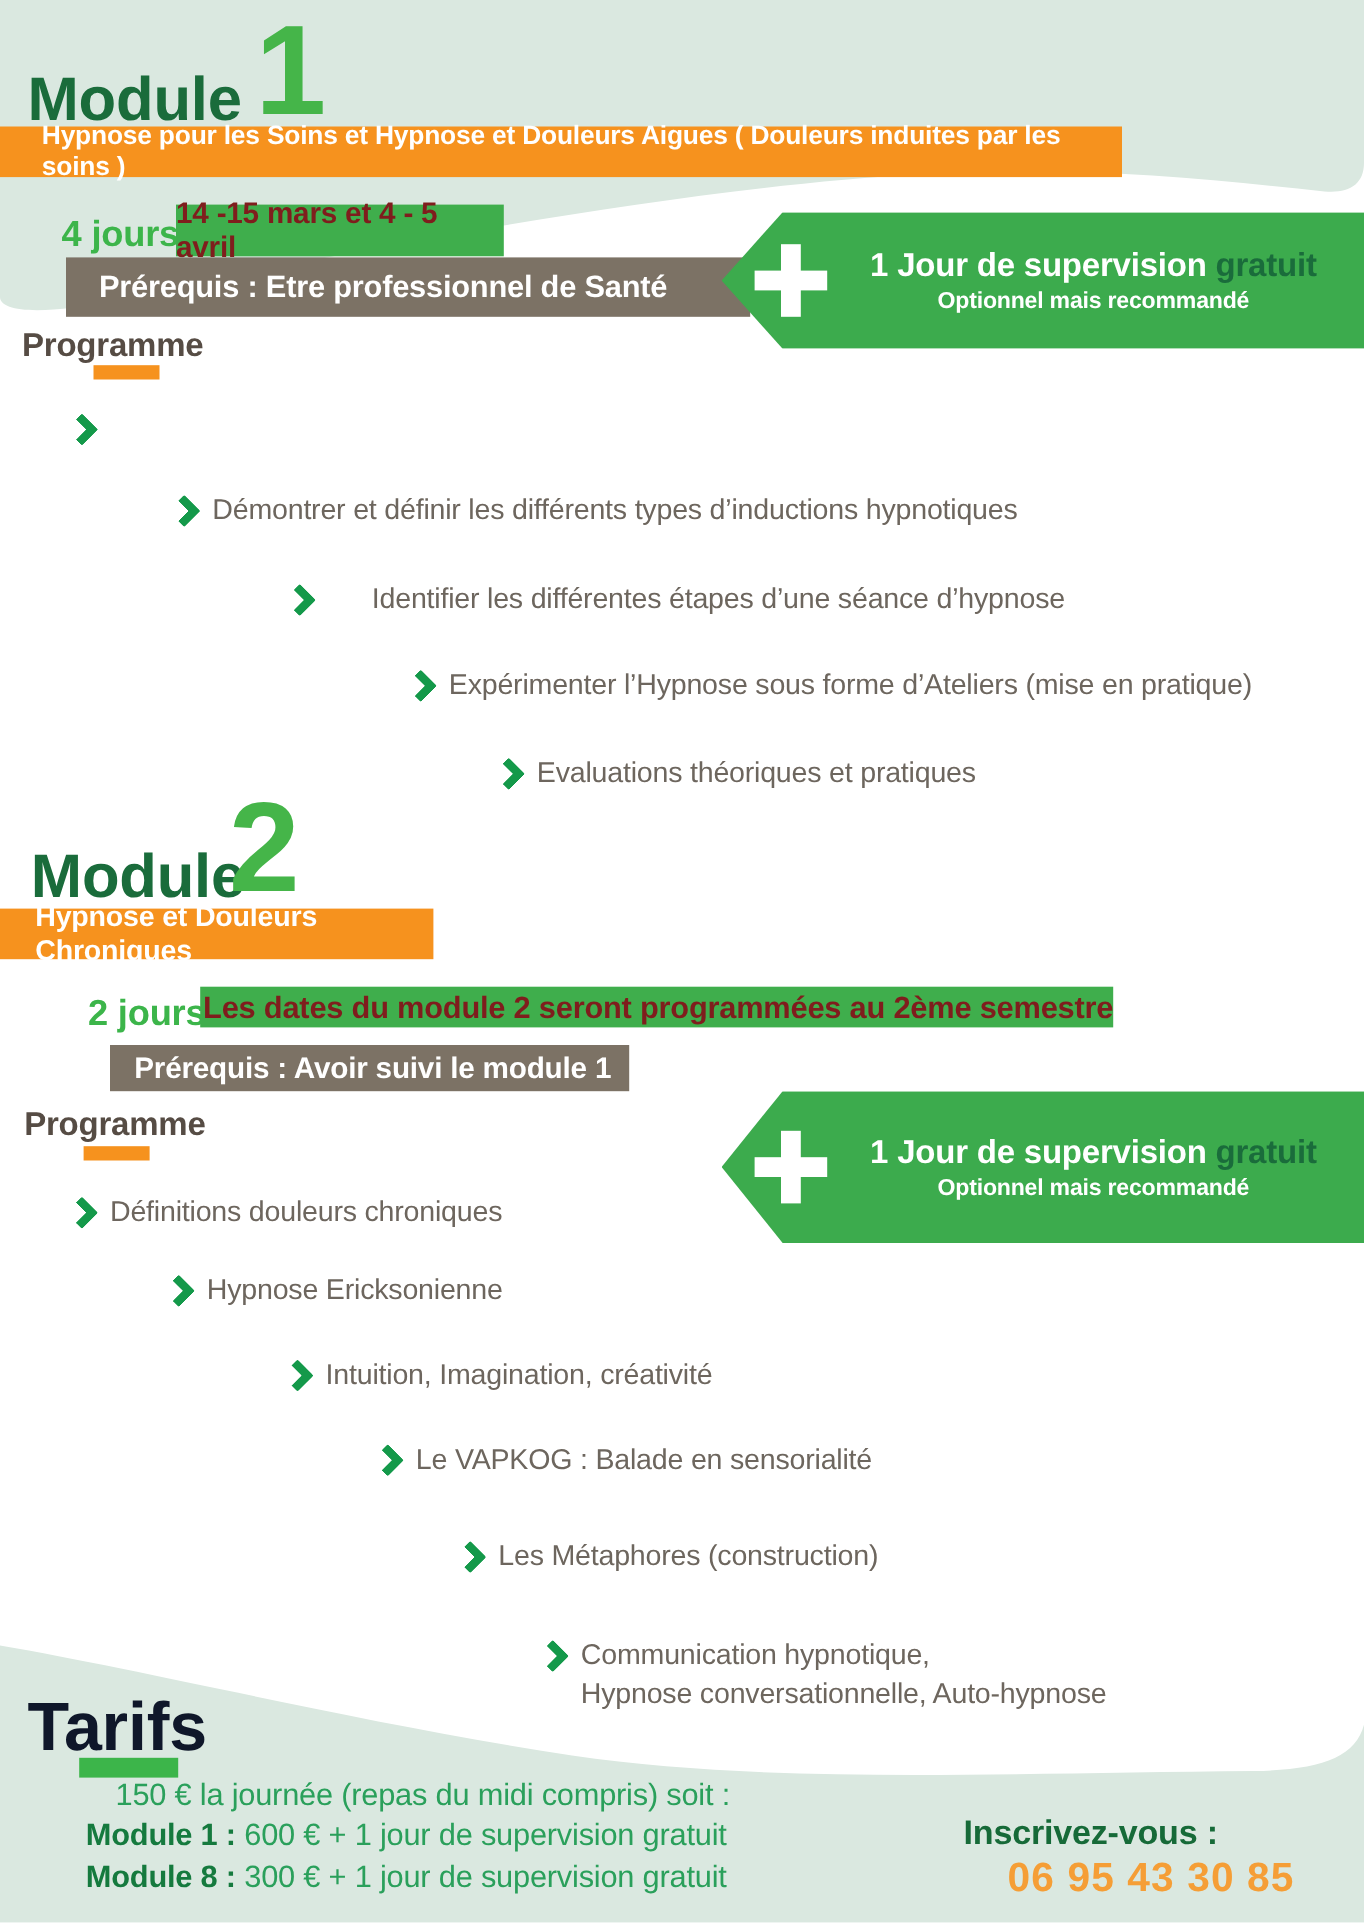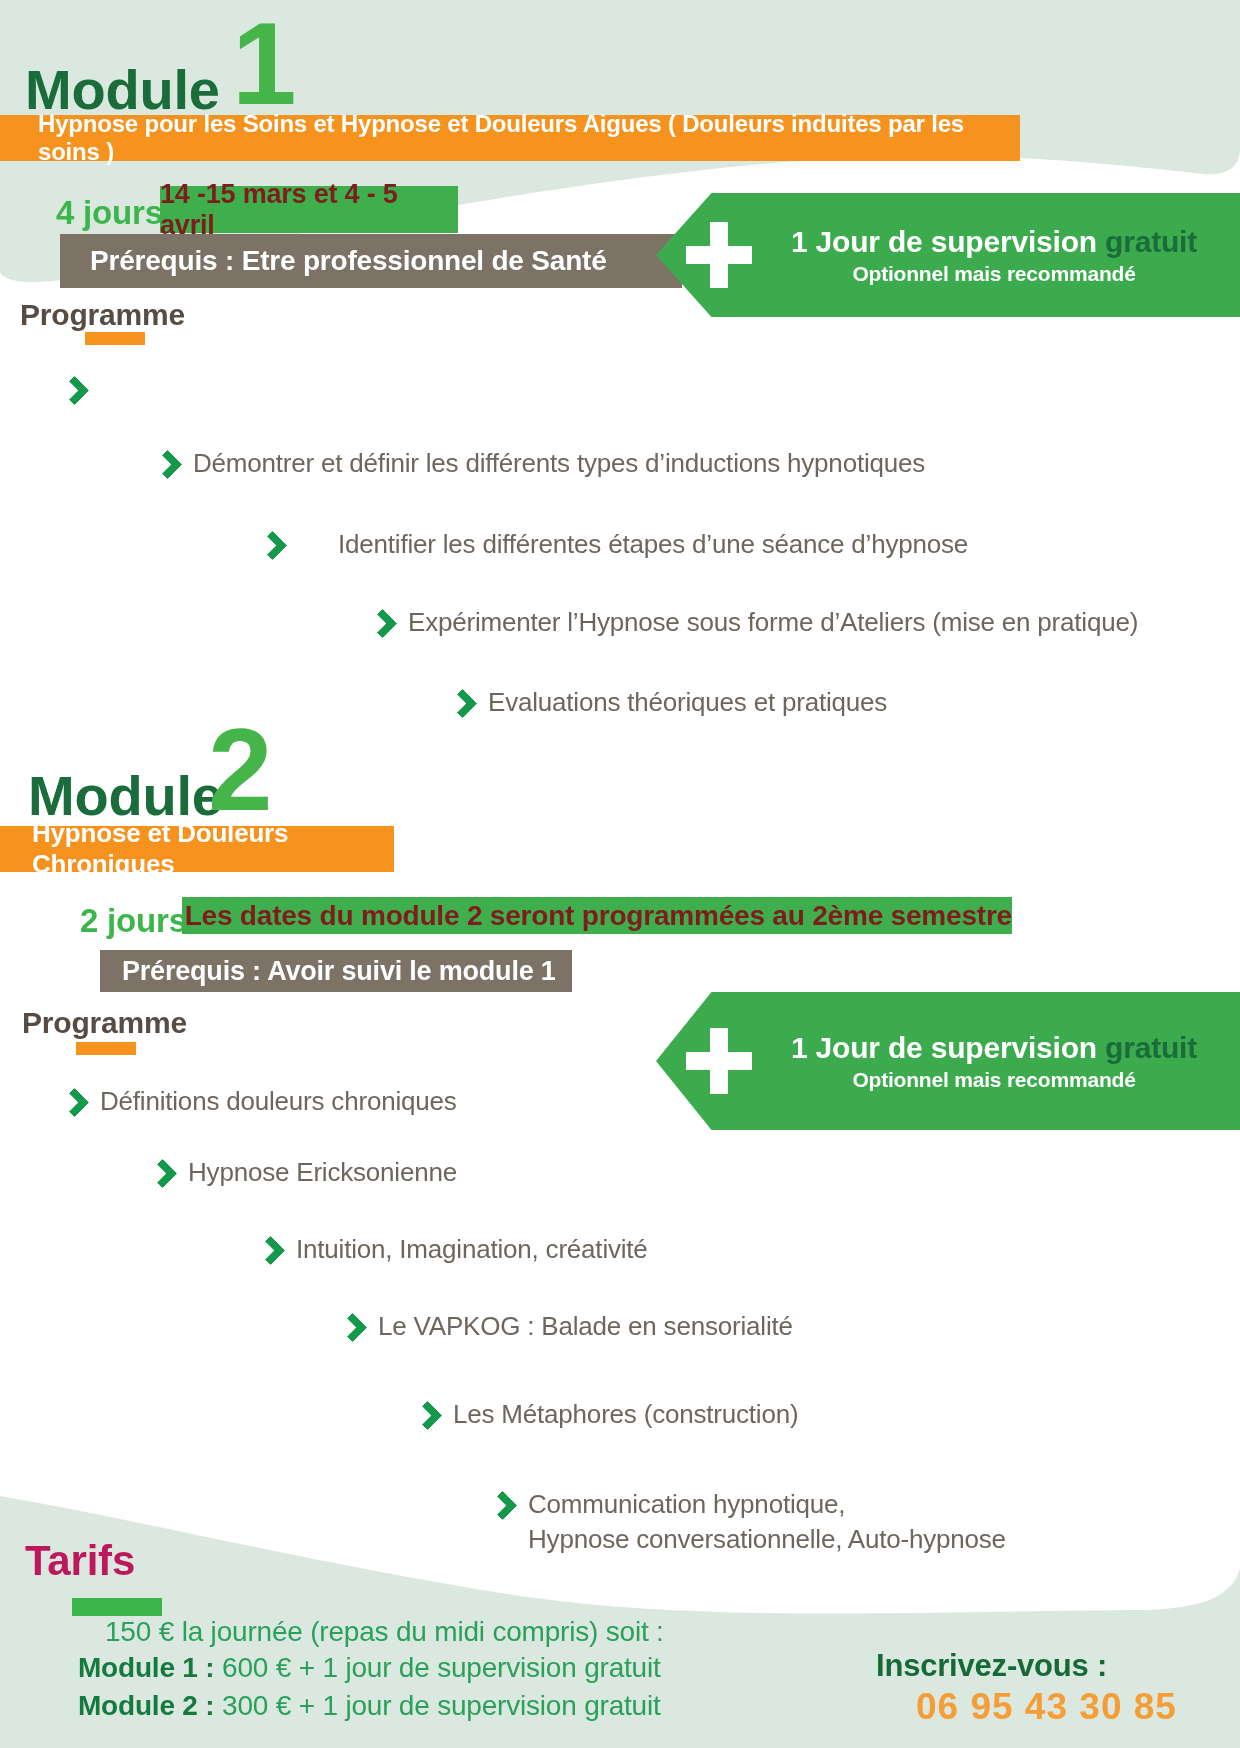--- a/index.html
+++ b/index.html
@@ -60,21 +60,21 @@
   .sup-line1 .gratuit{color:#1a6c3b;}
   .sup-line2{color:#ffffff;font-weight:bold;font-size:21px;line-height:1;}
 
   
   .chev{position:absolute;width:13px;height:13px;
     border-top:8px solid #14994a;border-right:8px solid #14994a;
     transform:rotate(45deg);border-radius:2px;}
   .bullet{position:absolute;color:#6d665e;font-size:26px;line-height:35px;white-space:pre-line;}
 
   
-  .tarifs-title{font-weight:bold;color:#be185d;font-size:42px;line-height:1;}
+  .tarifs-title{font-weight:bold;color:#0f172a;font-size:62px;line-height:1;}
   .tarifs-bar{background:#3cb54a;width:90px;height:18px;}
   .tarif-line{color:#2aa05b;font-size:28px;line-height:1;white-space:nowrap;}
   .tarif-label{font-weight:bold;color:#157a3e;}
   .inscrivez{font-weight:bold;color:#166a38;font-size:31px;line-height:1;}
   .phone{font-weight:bold;color:#f59e36;font-size:37px;line-height:1;letter-spacing:1px;}
 </style>
 </head>
 <body>
 
 <div id="canvas">
@@ -179,20 +179,20 @@
   <div class="abs tarifs-bar" style="left:72px;top:1598px;"></div>
 
   <div class="abs tarif-line" style="left:105px;top:1618px;">150 € la journée (repas du midi compris) soit :</div>
 
   <div class="abs tarif-line" style="left:78px;top:1654px;">
     <span class="tarif-label">Module 1 :</span>
     <span>600 € + 1 jour de supervision gratuit</span>
   </div>
 
   <div class="abs tarif-line" style="left:78px;top:1692px;">
-    <span class="tarif-label">Module 2 :</span>
+    <span class="tarif-label">Module 8 :</span>
     <span>300 € + 1 jour de supervision gratuit</span>
   </div>
 
   <div class="abs inscrivez" style="left:876px;top:1650px;">Inscrivez-vous :</div>
   <div class="abs phone" style="left:916px;top:1688px;">06 95 43 30 85</div>
 
 </div>
 
 </body></html>

